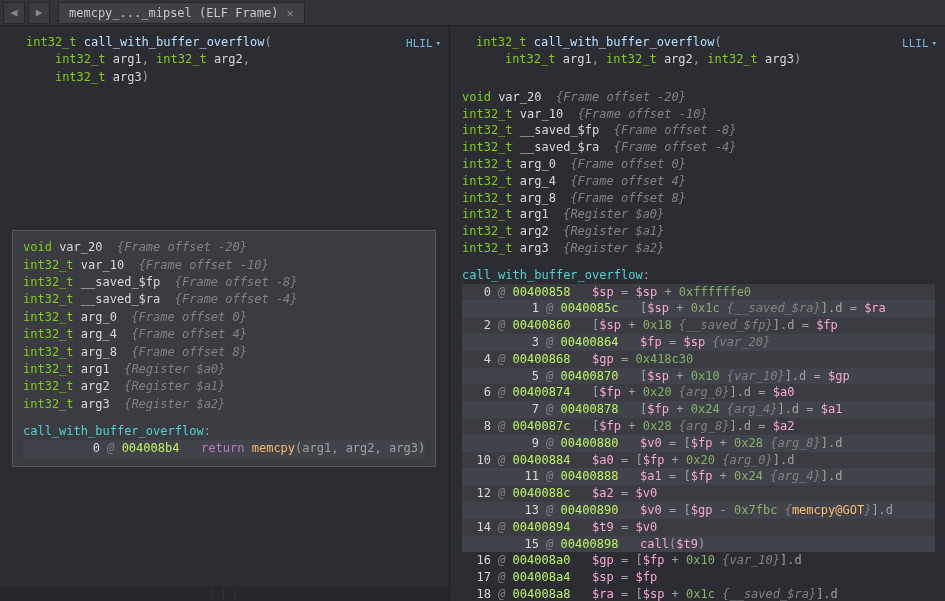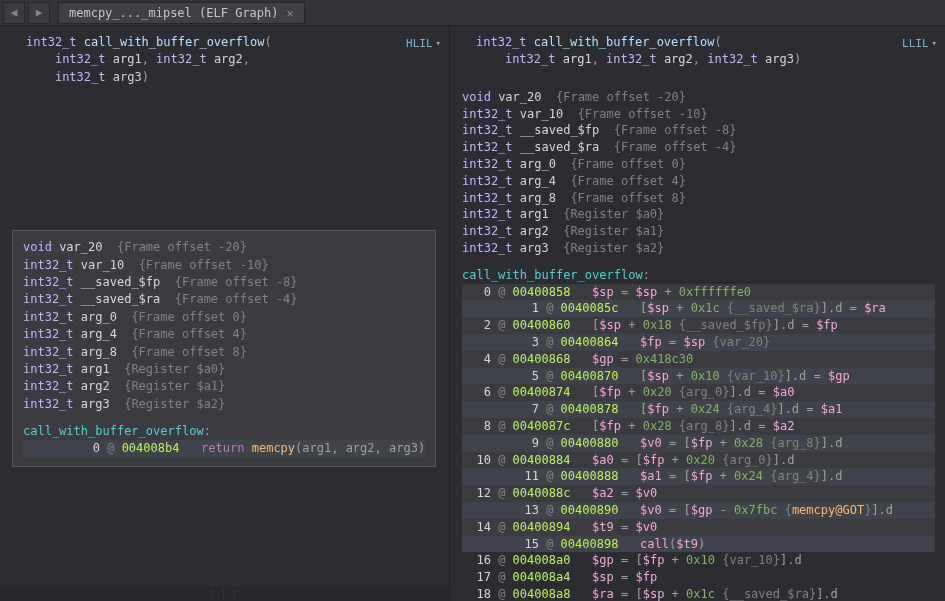--- a/index.html
+++ b/index.html
@@ -89,27 +89,27 @@
     padding-top: 130px;
   }
   .box {
     border: 1px solid #56585e;
     padding: 8px 10px;
     background: #3a3c42;
     font-size: 12px;
     line-height: 1.45;
   }
   
-  .t-type { color: #c4b5fd; margin-top: 36px; }
+  .t-type { color: #84cc16; margin-top: 36px; }
   .t-name { color: #d8d8d8; }
   .t-funcname { color: #b8e0ff; }
   .t-label-func { color: #53d1cf; }
   .t-punc { color: #a0a0a0; }
   .t-kw { color: #b97cc0; }
-  .t-note { color: #808285; }
+  .t-note { color: #808285; font-style: italic; }
   .t-addr { color: #bef264; }
   .t-num { color: #88b06a; }
   .t-reg { color: #f9a8d4; }
   .t-op { color: #a0a0a0; }
   .t-idx { color: #d8d8d8; }
   .t-hl { color: #fdba74; }
   .line { display: block; }
   .line.alt0 { background: #3a3c42; }
   .line.alt1 { background: #404349; padding-left: 48px; }
   .line.sep { height: 10px; }
@@ -124,21 +124,21 @@
   }
   .chevron-down { font-size: 9px; }
 </style>
 </head>
 <body>
 
 <div class="toolbar">
   <div class="nav-btn">◀</div>
   <div class="nav-btn">▶</div>
   <div class="tab">
-    <span>memcpy_..._mipsel (ELF Graph)</span>
+    <span>memcpy_..._mipsel (ELF Frame)</span>
     <span class="tab-close">✕</span>
   </div>
 </div>
 
 <div class="main">
 
   <div class="pane left">
     <div class="header">
       <div class="mode-btn">
         <span>HLIL</span>

